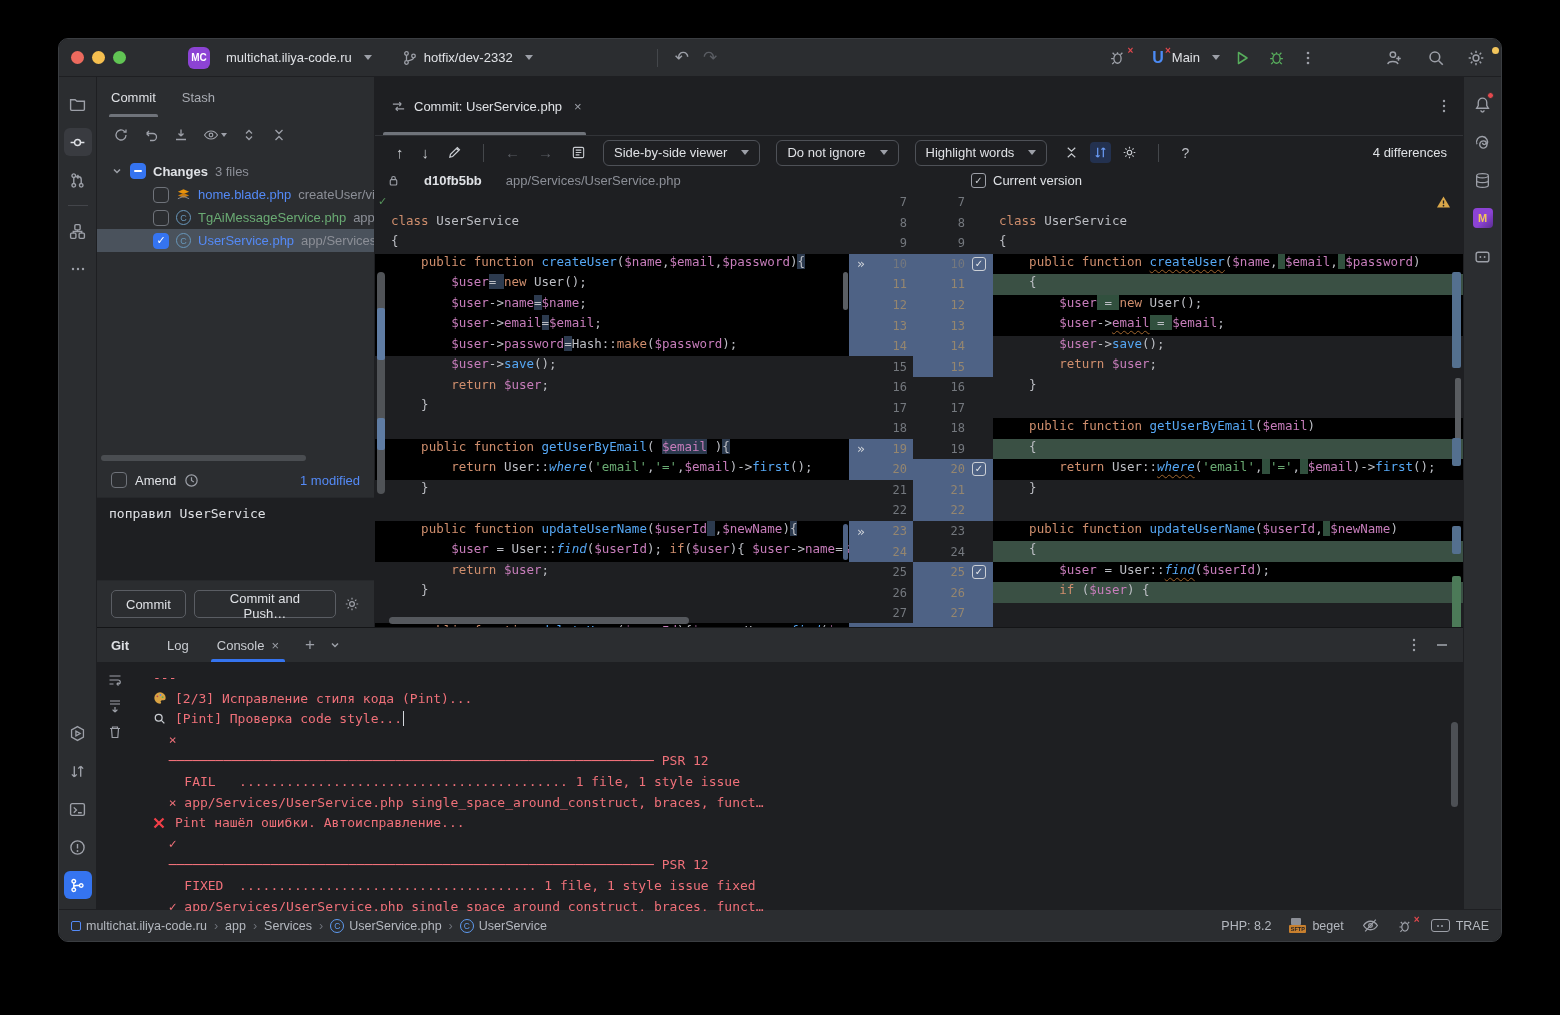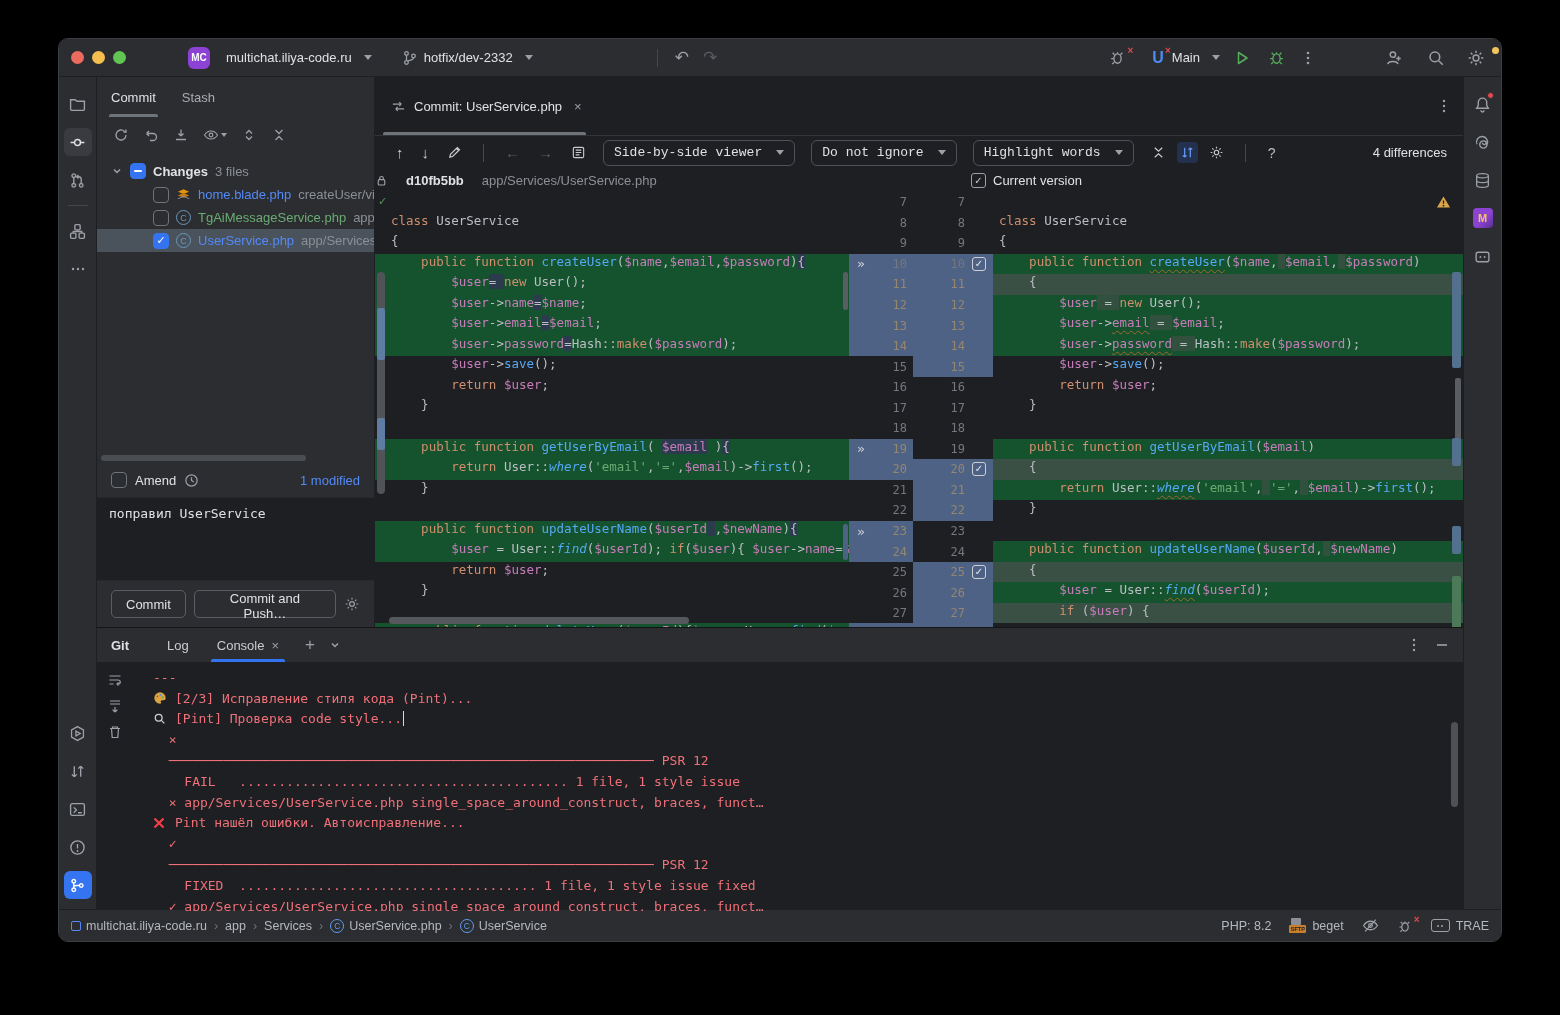--- a/index.html
+++ b/index.html
@@ -69,39 +69,39 @@
   
   .editor{flex:1;display:flex;flex-direction:column;min-width:0;background:#1e1f22}
   .etab-bar{height:59px;display:flex;align-items:center;border-bottom:1px solid #323438;flex:0 0 auto}
   .etab{display:flex;align-items:center;gap:8px;padding:0 12px 0 16px;height:100%;position:relative;font-size:13px;color:#dfe1e5}
   .etab::after{content:"";position:absolute;bottom:0;left:8px;right:8px;height:3px;background:#6f737a;border-radius:2px 2px 0 0}
   .etab .close{color:#9da0a8;font-size:13px;margin-left:4px}
   .etab-kebab{margin-left:auto;margin-right:12px}
   .dtoolbar{height:33px;display:flex;align-items:center;gap:4px;padding:0 10px 0 14px;flex:0 0 auto}
   .dtb-ic{padding:0 7px;color:#c9ccd1;font-size:15px}
   .dtb-ic.dis{color:#5a5d63}
-  .dd{display:inline-flex;align-items:center;gap:8px;height:26px;padding:0 10px;border:1px solid #4e5157;border-radius:6px;background:transparent;color:#dfe1e5;font-size:13px;font-family:Liberation Mono, monospace;margin:0 6px}
+  .dd{display:inline-flex;align-items:center;gap:8px;height:26px;padding:0 10px;border:1px solid #4e5157;border-radius:6px;background:transparent;color:#dfe1e5;font-size:13px;font-family:Liberation Sans, sans-serif;margin:0 6px}
   .sync-btn{background:rgba(53,116,240,.22);border-radius:4px;padding:3px;color:#6a9bf5}
   .help-q{color:#bcbec4;font-size:14px;padding:0 8px}
   .diff-count{margin-left:auto;color:#dfe1e5;font-size:13px;padding-right:6px}
-  .fheader{height:23px;display:flex;align-items:center;gap:18px;font-size:13px;position:relative;flex:0 0 auto}
+  .fheader{height:23px;display:flex;align-items:center;gap:24px;padding-left:12px;font-size:13px;position:relative;flex:0 0 auto}
   .frev{color:#dfe1e5;font-weight:bold}
   .fpath2{color:#8c8f97}
   .curver{position:absolute;left:596px;display:flex;align-items:center;gap:7px;color:#dfe1e5}
   .curver .cb2{width:15px;height:15px;border:1.4px solid #9da0a8;border-radius:3px;color:#c9ccd1;font-size:10px;display:flex;align-items:center;justify-content:center}
   
   .diff-body{flex:1;display:flex;min-height:0;position:relative;overflow:hidden}
   .pane{position:relative;overflow:hidden}
   .pane.lp{width:474px;flex:0 0 auto}
   .pane.rp{flex:1}
   .code{position:absolute;top:0;left:0;right:0}
   .cl{height:20.55px;line-height:20.55px;white-space:pre;font:12.5px "DejaVu Sans Mono",monospace;color:#bcbec4}
   .lp .cl{padding-left:16px}
   .rp .cl{padding-left:6px}
-  .cl.chg{background:#14532d}
+  .cl.chg{background:#000000}
   .cl.add{background:#3a5044}
   .c-k{color:#cf8e6d}.c-f{color:#56a8f5}.c-i{color:#56a8f5;font-style:italic}
   .c-v{color:#c77dbb}.c-s{color:#6aab73}.c-t{color:#bcbec4}
   .c-sq{text-decoration:underline wavy #a1662f;text-decoration-thickness:1px;text-underline-offset:3px}
   .c-hd{background:#2c3a4e}.c-hg{background:#31503e}
   .gutter{width:144px;flex:0 0 auto;position:relative}
   .grow{display:flex;height:20.55px}
   .gl{width:64px;display:flex;align-items:center;gap:3px;padding-left:8px;height:100%}
   .gr{flex:1;display:flex;align-items:center;justify-content:flex-end;gap:7px;padding-right:7px;height:100%}
   .band{background:#4e6285}
@@ -754,21 +754,20 @@
               </div>
             <div class="pane rp">
               <div class="code" id="right-code">
                   <div class="cl"></div>
                   <div class="cl"><span class="c-k">class</span><span class="c-t"> UserService</span></div>
                   <div class="cl"><span class="c-t">{</span></div>
                   <div class="cl chg"><span class="c-t">    </span><span class="c-k">public</span><span class="c-t"> </span><span class="c-k">function</span><span class="c-t"> </span><span class="c-f c-sq">createUser</span><span class="c-t">(</span><span class="c-v">$name</span><span class="c-t">,</span><span class="c-t c-hg"> </span><span class="c-v">$email</span><span class="c-t">,</span><span class="c-t c-hg"> </span><span class="c-v">$password</span><span class="c-t">)</span></div>
                   <div class="cl add"><span class="c-t">    {</span></div>
                   <div class="cl chg"><span class="c-t">        </span><span class="c-v">$user</span><span class="c-t c-hg"> = </span><span class="c-k">new</span><span class="c-t"> User();</span></div>
                   <div class="cl chg"><span class="c-t">        </span><span class="c-v">$user</span><span class="c-t">-&gt;</span><span class="c-v c-sq">email</span><span class="c-t c-hg"> = </span><span class="c-v">$email</span><span class="c-t">;</span></div>
-                  <div class="cl chg"><span class="c-t">        </span><span class="c-v">$user</span><span class="c-t">-&gt;</span><span class="c-v c-sq">password</span><span class="c-t c-hg"> = </span><span class="c-t">Hash::</span><span class="c-k">make</span><span class="c-t">(</span><span class="c-v">$password</span><span class="c-t">);</span></div>
                   <div class="cl"><span class="c-t">        </span><span class="c-v">$user</span><span class="c-t">-&gt;</span><span class="c-f">save</span><span class="c-t">();</span></div>
                   <div class="cl"><span class="c-t">        </span><span class="c-k">return</span><span class="c-t"> </span><span class="c-v">$user</span><span class="c-t">;</span></div>
                   <div class="cl"><span class="c-t">    }</span></div>
                   <div class="cl"></div>
                   <div class="cl chg"><span class="c-t">    </span><span class="c-k">public</span><span class="c-t"> </span><span class="c-k">function</span><span class="c-t"> </span><span class="c-f">getUserByEmail</span><span class="c-t">(</span><span class="c-v">$email</span><span class="c-t">)</span></div>
                   <div class="cl add"><span class="c-t">    {</span></div>
                   <div class="cl chg"><span class="c-t">        </span><span class="c-k">return</span><span class="c-t"> User::</span><span class="c-i c-sq">where</span><span class="c-t">(</span><span class="c-s">'email'</span><span class="c-t">,</span><span class="c-t c-hg"> </span><span class="c-s">'='</span><span class="c-t">,</span><span class="c-t c-hg"> </span><span class="c-v">$email</span><span class="c-t">)-&gt;</span><span class="c-f">first</span><span class="c-t">();</span></div>
                   <div class="cl"><span class="c-t">    }</span></div>
                   <div class="cl"></div>
                   <div class="cl chg"><span class="c-t">    </span><span class="c-k">public</span><span class="c-t"> </span><span class="c-k">function</span><span class="c-t"> </span><span class="c-f">updateUserName</span><span class="c-t">(</span><span class="c-v">$userId</span><span class="c-t">,</span><span class="c-t c-hg"> </span><span class="c-v">$newName</span><span class="c-t">)</span></div>

